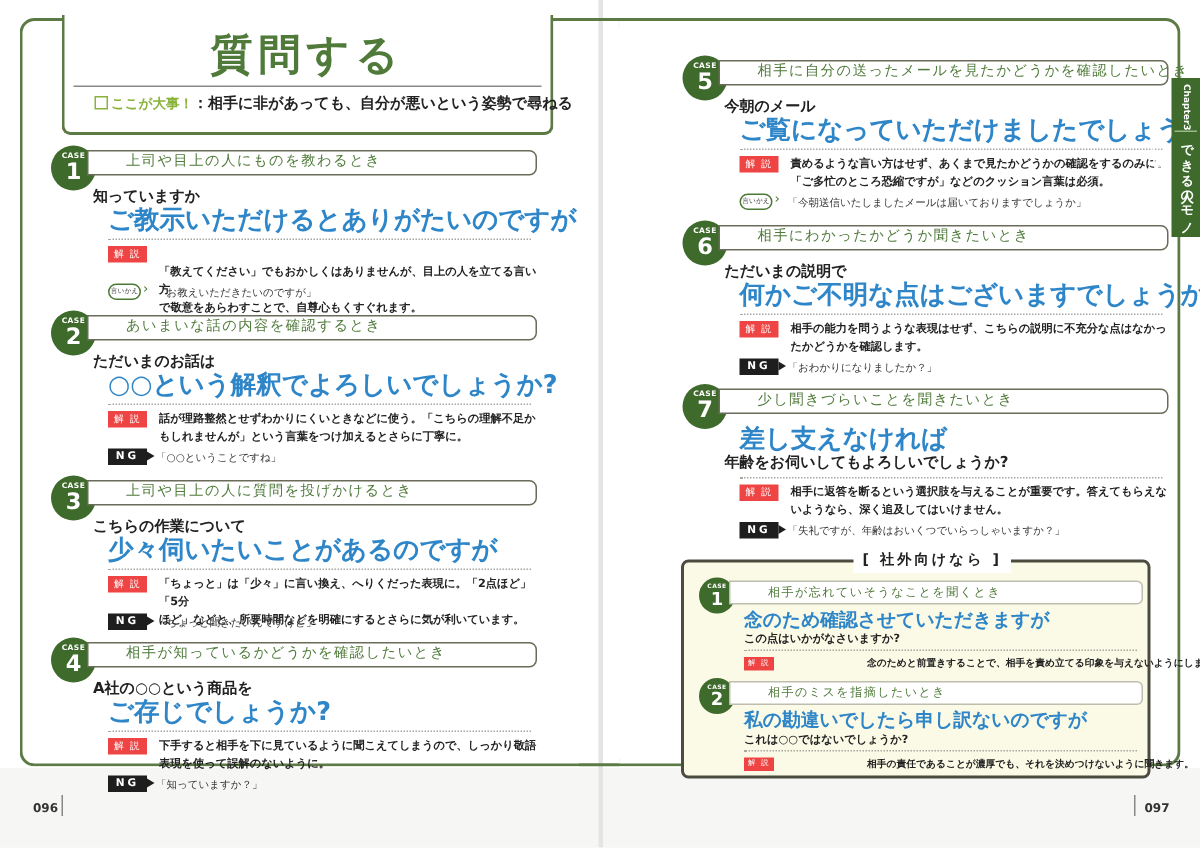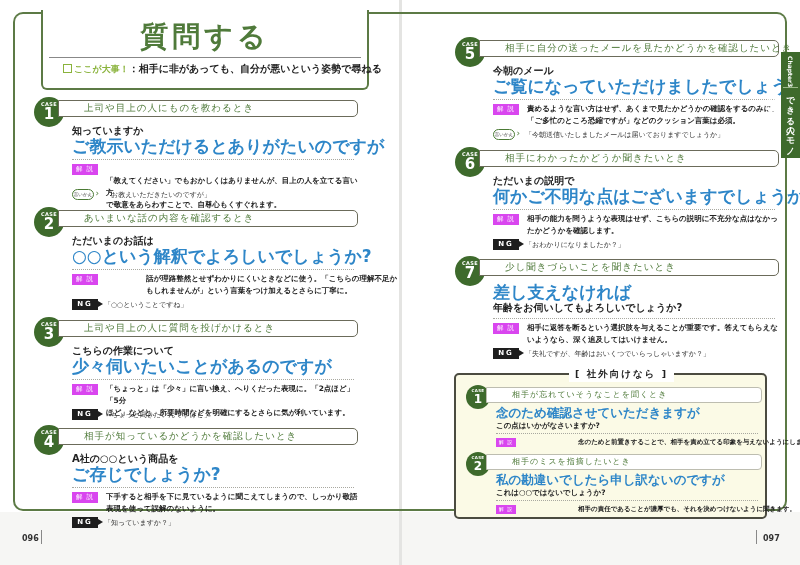--- a/index.html
+++ b/index.html
@@ -40,25 +40,25 @@
     position: absolute; left: 0; top: 0; width: 30px; height: 30px; border-radius: 50%;
     background: #3e6a2c; color: #fff; text-align: center;
   }
   .case-badge .lbl { display: block; font-size: 5px; font-weight: bold; padding-top: 4px; letter-spacing: 0.3px; }
   .case-badge .num { display: block; font-size: 15px; font-weight: bold; line-height: 15px; }
   .case-head {
     position: absolute; left: 24px; top: 3px; height: 17px; width: 300px;
     border: 1.5px solid #6b6b5a; border-radius: 0 5px 5px 0; background: #fff;
     font-size: 9.5px; color: #4f7a3a; padding-left: 25px; line-height: 14px; letter-spacing: 1px; white-space: nowrap;
   }
-  .case-lead { position: absolute; left: 38px; top: 27px; font-size: 10px; font-weight: bold; white-space: nowrap; }
+  .case-lead { position: absolute; left: 28px; top: 27px; font-size: 10px; font-weight: bold; white-space: nowrap; }
   .case-main { position: absolute; left: 38px; top: 38px; font-size: 17px; font-weight: bold; color: #2e86c8; white-space: nowrap; }
   .case-dots { position: absolute; left: 38px; width: 282px; height: 0; border-top: 1.5px dotted #a8a8a0; }
   .kaisetsu {
-    position: absolute; left: 38px; width: 26px; height: 11px; background: #d946ef; color: #fff;
+    position: absolute; left: 38px; width: 26px; height: 11px; background: #ef4444; color: #fff;
     font-size: 6.5px; text-align: center; line-height: 11px; letter-spacing: 1px;
   }
   .kaisetsu-text { position: absolute; left: 72px; font-size: 7.5px; font-weight: bold; line-height: 12px; width: 252px; }
   .ng {
     position: absolute; left: 38px; width: 26px; height: 11px; background: #1e1e1e; color: #fff;
     font-size: 7px; font-weight: bold; text-align: center; line-height: 11px; letter-spacing: 2px;
   }
   .ng::after {
     content: ""; position: absolute; right: -5px; top: 2px; border-left: 5px solid #1e1e1e;
     border-top: 3px solid transparent; border-bottom: 3px solid transparent;
@@ -138,21 +138,21 @@
 <div class="case" style="left:34px; top:207px; height:100px;">
   <div class="case-badge">
       <span class="lbl">CASE</span>
       <span class="num">2</span>
     </div>
   <div class="case-head">あいまいな話の内容を確認するとき</div>
   <div class="case-lead">ただいまのお話は</div>
   <div class="case-main">○○という解釈でよろしいでしょうか?</div>
   <div class="case-dots" style="top:62px;"></div>
   <div class="kaisetsu" style="top:67px;">解 説</div>
-  <div class="kaisetsu-text" style="top:66px;margin-left:40px;"><span>話が理路整然とせずわかりにくいときなどに使う。「こちらの理解不足か</span><br><span>もしれませんが」という言葉をつけ加えるとさらに丁寧に。</span></div>
+  <div class="kaisetsu-text" style="top:66px;"><span>話が理路整然とせずわかりにくいときなどに使う。「こちらの理解不足か</span><br><span>もしれませんが」という言葉をつけ加えるとさらに丁寧に。</span></div>
   <div class="ng" style="top:92px;">NG</div>
   <div class="ng-text" style="top:93px;">「○○ということですね」</div>
 </div>
 
 <div class="case" style="left:34px; top:317px; height:100px;">
   <div class="case-badge">
       <span class="lbl">CASE</span>
       <span class="num">3</span>
     </div>
   <div class="case-head">上司や目上の人に質問を投げかけるとき</div>

